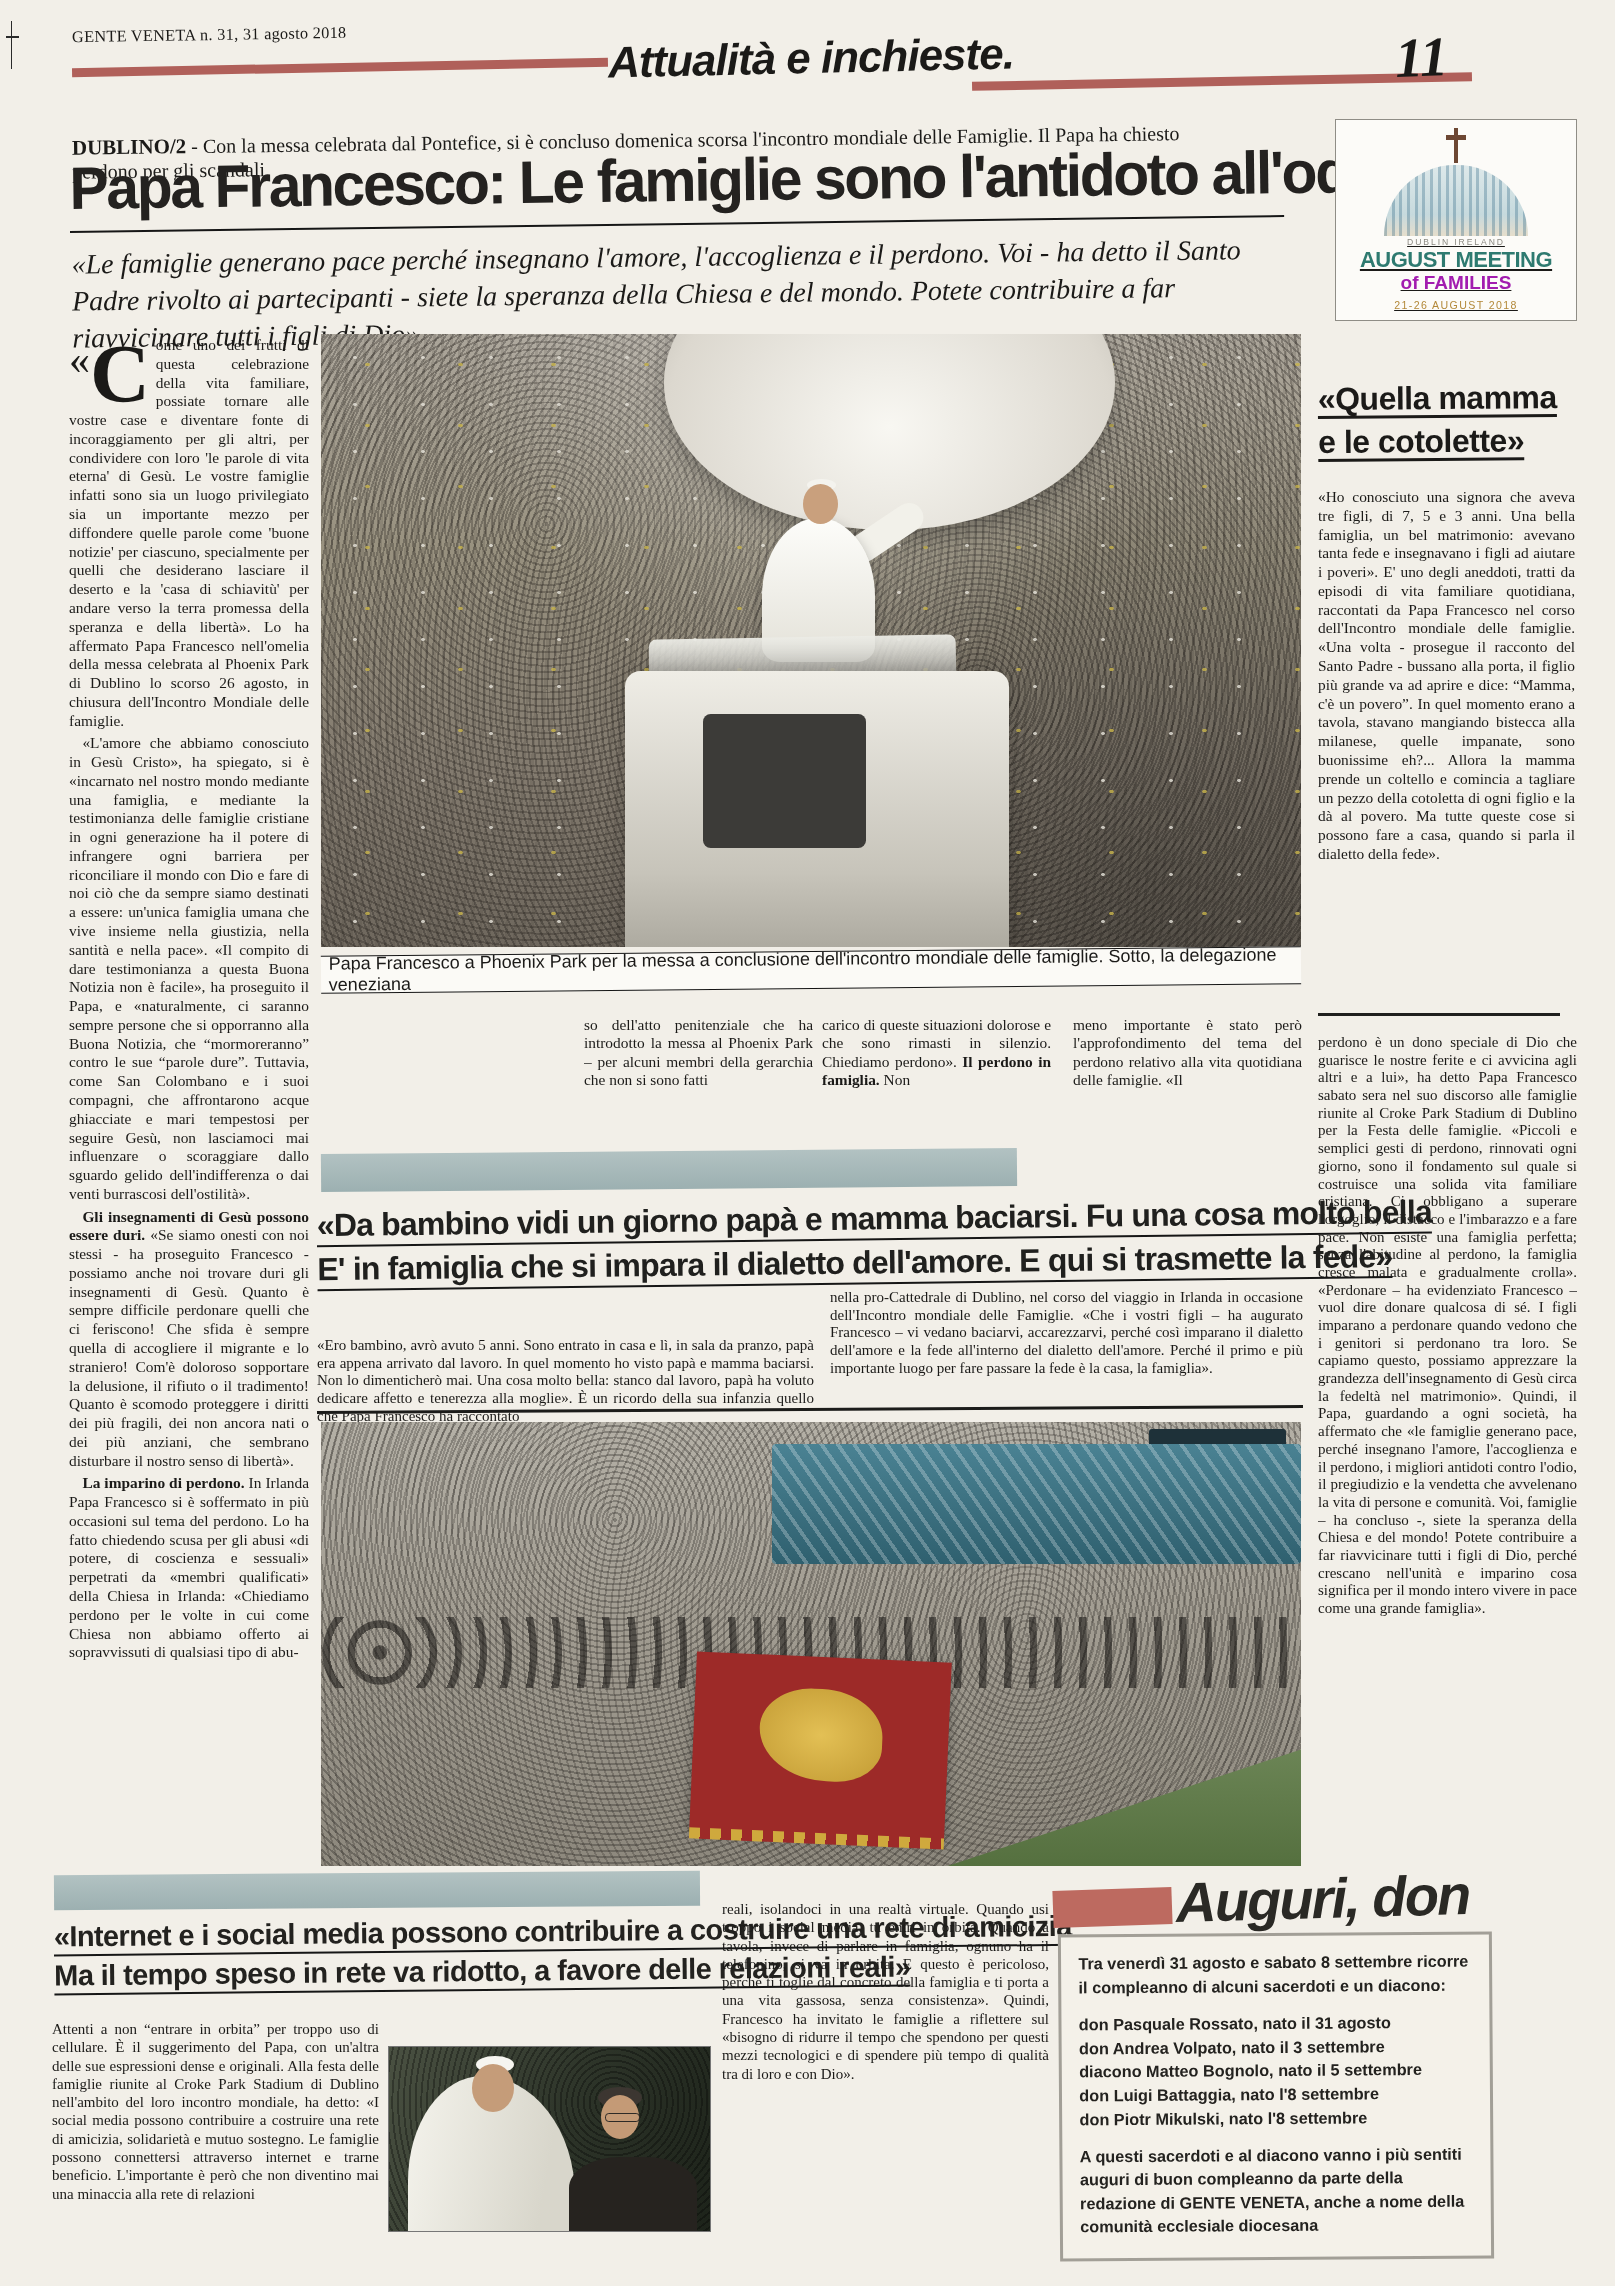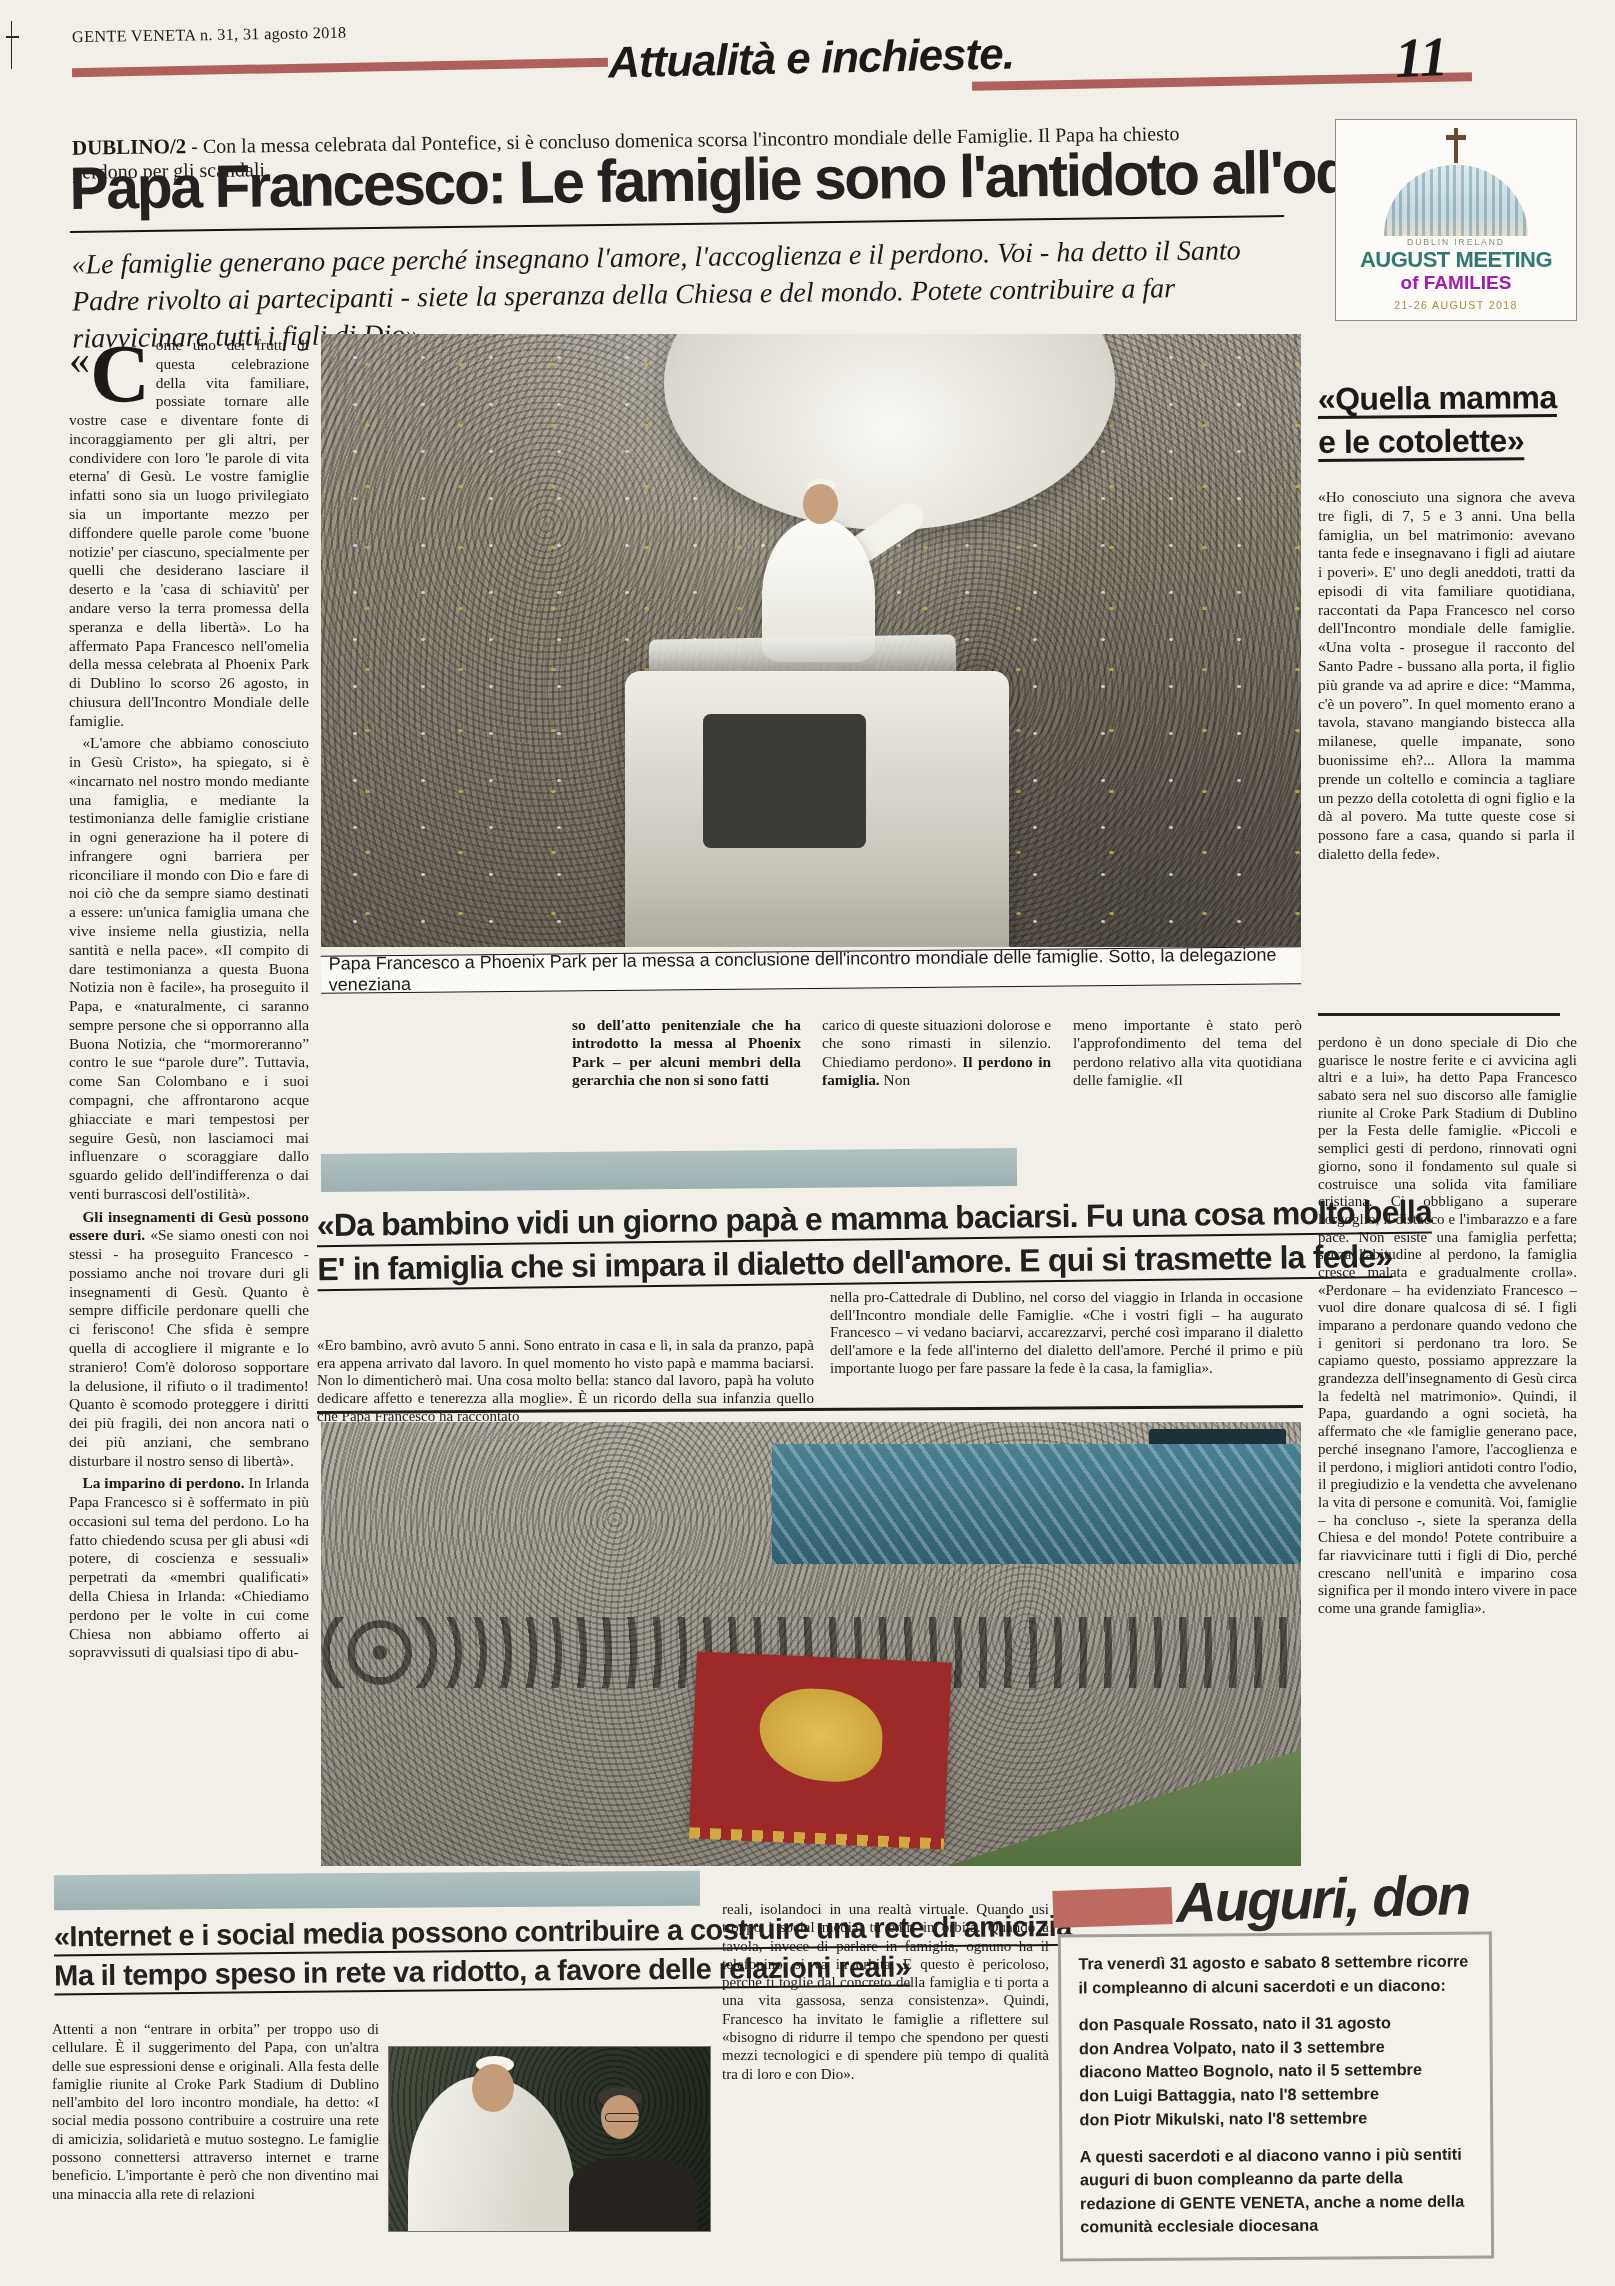--- a/index.html
+++ b/index.html
@@ -18,21 +18,21 @@
                  font-size:44px;letter-spacing:-1px;transform:rotate(-1.3deg);}
   .page-num{left:1395px;top:25px;font-weight:bold;font-style:italic;font-size:56px;transform:rotate(-2deg);}
   .kicker{left:72px;top:128px;width:1167px;font-size:20px;transform:rotate(-.75deg);}
   .kicker b{font-size:21px;}
   .headline{left:69px;top:154px;width:1239px;font-family:"Liberation Sans",sans-serif;font-weight:bold;
             font-size:60px;letter-spacing:-2.4px;white-space:nowrap;border-bottom:2.9px solid #161616;
             padding-bottom:7.7px;transform:rotate(-.75deg) scaleX(.98);transform-origin:left top;color:#242220;}
   .subhead{left:72px;top:238px;width:1239px;font-style:italic;font-size:28px;line-height:1.33;transform:rotate(-.7deg);}
   
   .logo-box{left:1335px;top:119px;width:240px;height:200px;background:#fcfbf8;border:1.9px solid #8f8d86;
-            text-align:center;font-family:"Liberation Sans",sans-serif;}
+            text-align:center;font-family:"Liberation Sans",sans-serif;text-decoration:underline;}
   .logo-cross{position:relative;width:4.8px;height:35px;background:#6d4733;margin:7.7px auto 0;}
   .logo-cross:after{content:"";position:absolute;left:-7.7px;top:7.7px;width:20px;height:4.8px;background:#6d4733;}
   .logo-dome{width:144px;height:71px;margin:1.9px auto 1.9px;border-radius:75px 75px 0 0;
              background:repeating-linear-gradient(90deg,rgba(100,140,160,.45) 0 2.9px,rgba(240,240,235,.2) 2.9px 7.7px),
                         linear-gradient(#d9e7ea,#bcd4da 70%,#e3d9c4);}
   .logo-loc{font-size:8.6px;letter-spacing:1.9px;color:#8a8880;}
   .logo-t1{font-size:22px;font-weight:bold;color:#2e7a70;letter-spacing:-0.5px;}
   .logo-t2{font-size:19px;font-weight:bold;color:#a21caf;margin-top:-1.9px;}
   .logo-dates{font-size:10.6px;letter-spacing:1.4px;color:#b3893a;margin-top:5.8px;}
   
@@ -173,21 +173,21 @@
     <div class="pope-cap"></div>
     <div class="pope-head"></div>
     <div class="pm-glass"></div>
     <div class="popemobile"></div>
     <div class="pm-dark"></div>
   </div>
   <div class="abs caption-strip">
       <span>Papa Francesco a Phoenix Park per la messa a conclusione dell'incontro mondiale delle famiglie. Sotto, la delegazione veneziana</span>
     </div>
 
-  <div class="abs col mid-col" style="left:572px;font-weight:bold;">
+  <div class="abs col mid-col" style="left:584px;">
       <p class="noindent">so dell'atto penitenziale che ha introdotto la messa al Phoenix Park – per alcuni membri della gerarchia che non si sono fatti</p>
     </div>
   <div class="abs col mid-col" style="left:1073px;">
       <p class="noindent">meno importante è stato però l'approfondimento del tema del perdono relativo alla vita quotidiana delle famiglie. «Il</p>
     </div>
   <div class="abs col mid-col" style="left:822px;">
       <p class="noindent"><span>carico di queste situazioni dolorose e che sono rimasti in silenzio. Chiediamo perdono».</span> <b>Il perdono in famiglia.</b><span> Non</span></p>
     </div>
 
   <div class="abs sidebar-title">«Quella mamma e le cotolette»</div>

